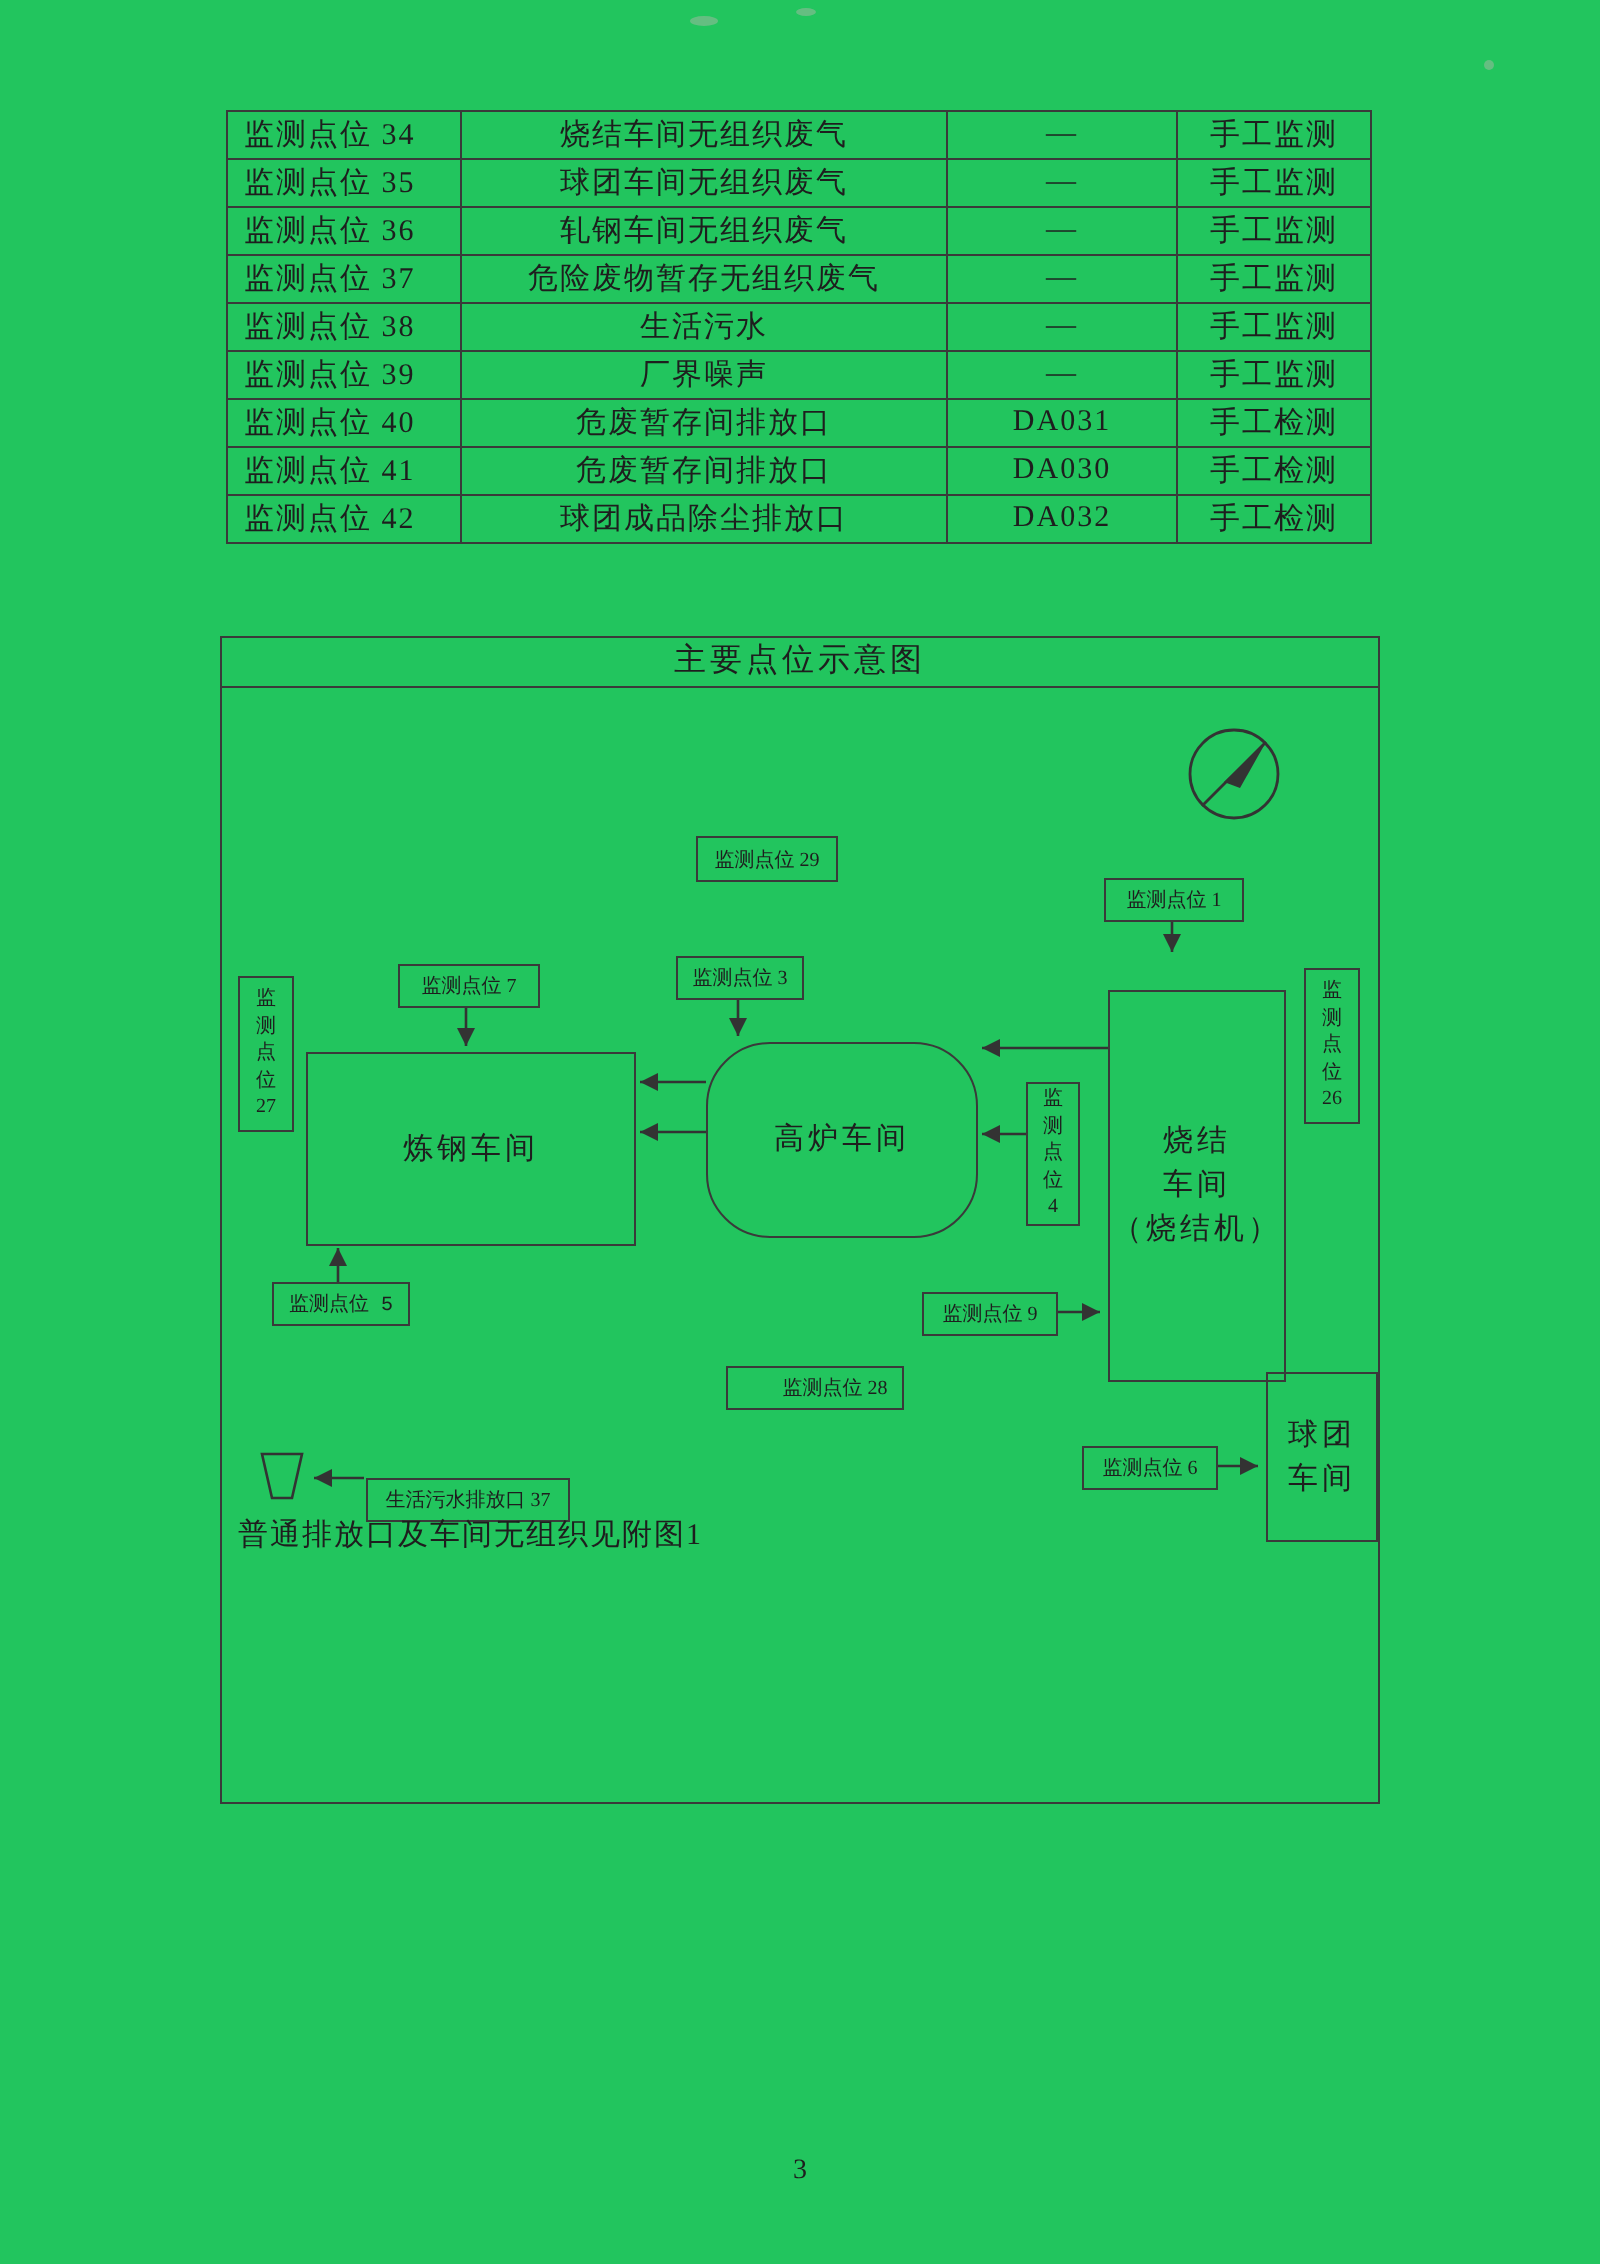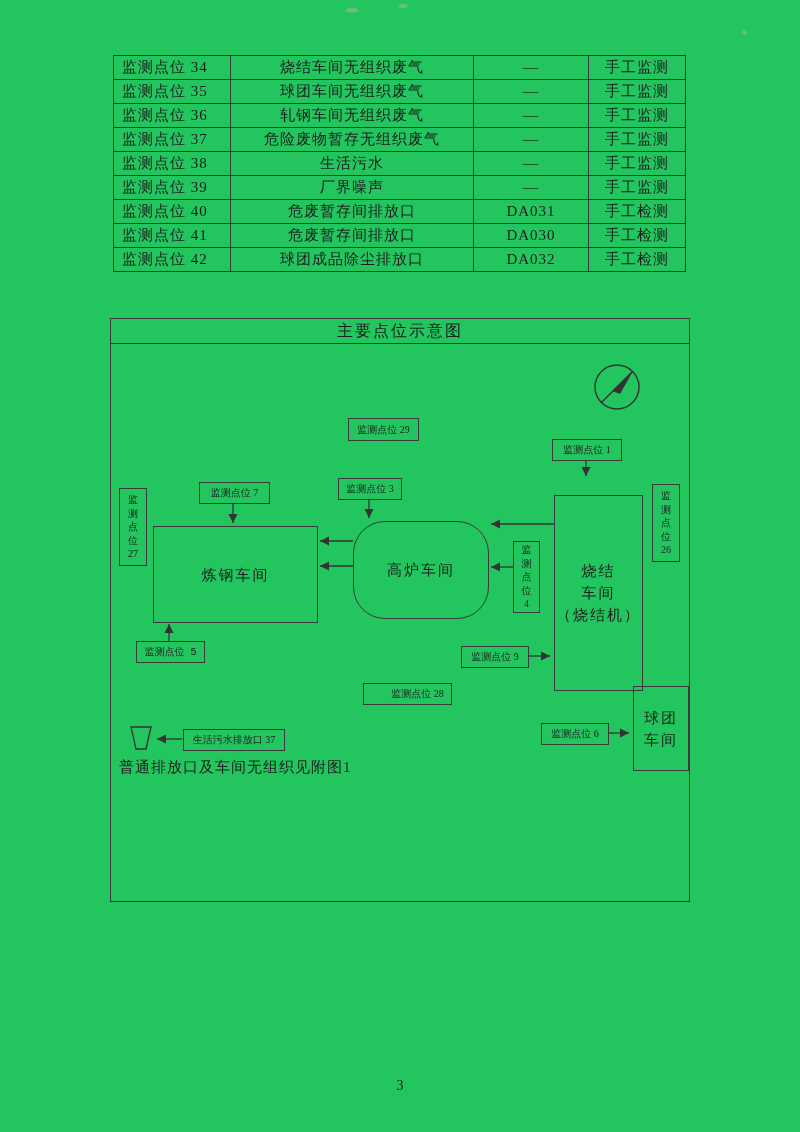--- a/index.html
+++ b/index.html
@@ -210,19 +210,19 @@
 26</div>
     <div class="lbl vert" style="left:402px;top:222px;width:25px;height:70px;">监
 测
 点
 位
 4</div>
     <div class="lbl" style="left:25px;top:322px;width:67px;height:20px;font-family:Liberation Mono, monospace;">监测点位 5</div>
     <div class="lbl" style="left:350px;top:327px;width:66px;height:20px;">监测点位 9</div>
     <div class="lbl" style="left:252px;top:364px;width:67px;height:20px;padding-left:20px;">监测点位 28</div>
     <div class="lbl" style="left:430px;top:404px;width:66px;height:20px;">监测点位 6</div>
-    <div class="lbl" style="left:72px;top:410px;width:100px;height:20px;">生活污水排放口 37</div>
+    <div class="lbl" style="left:72px;top:420px;width:100px;height:20px;">生活污水排放口 37</div>
 
     <div class="d-note">普通排放口及车间无组织见附图1</div>
   </div>
 
   <div class="page-num">3</div>
 </div>
 
 </body></html>

